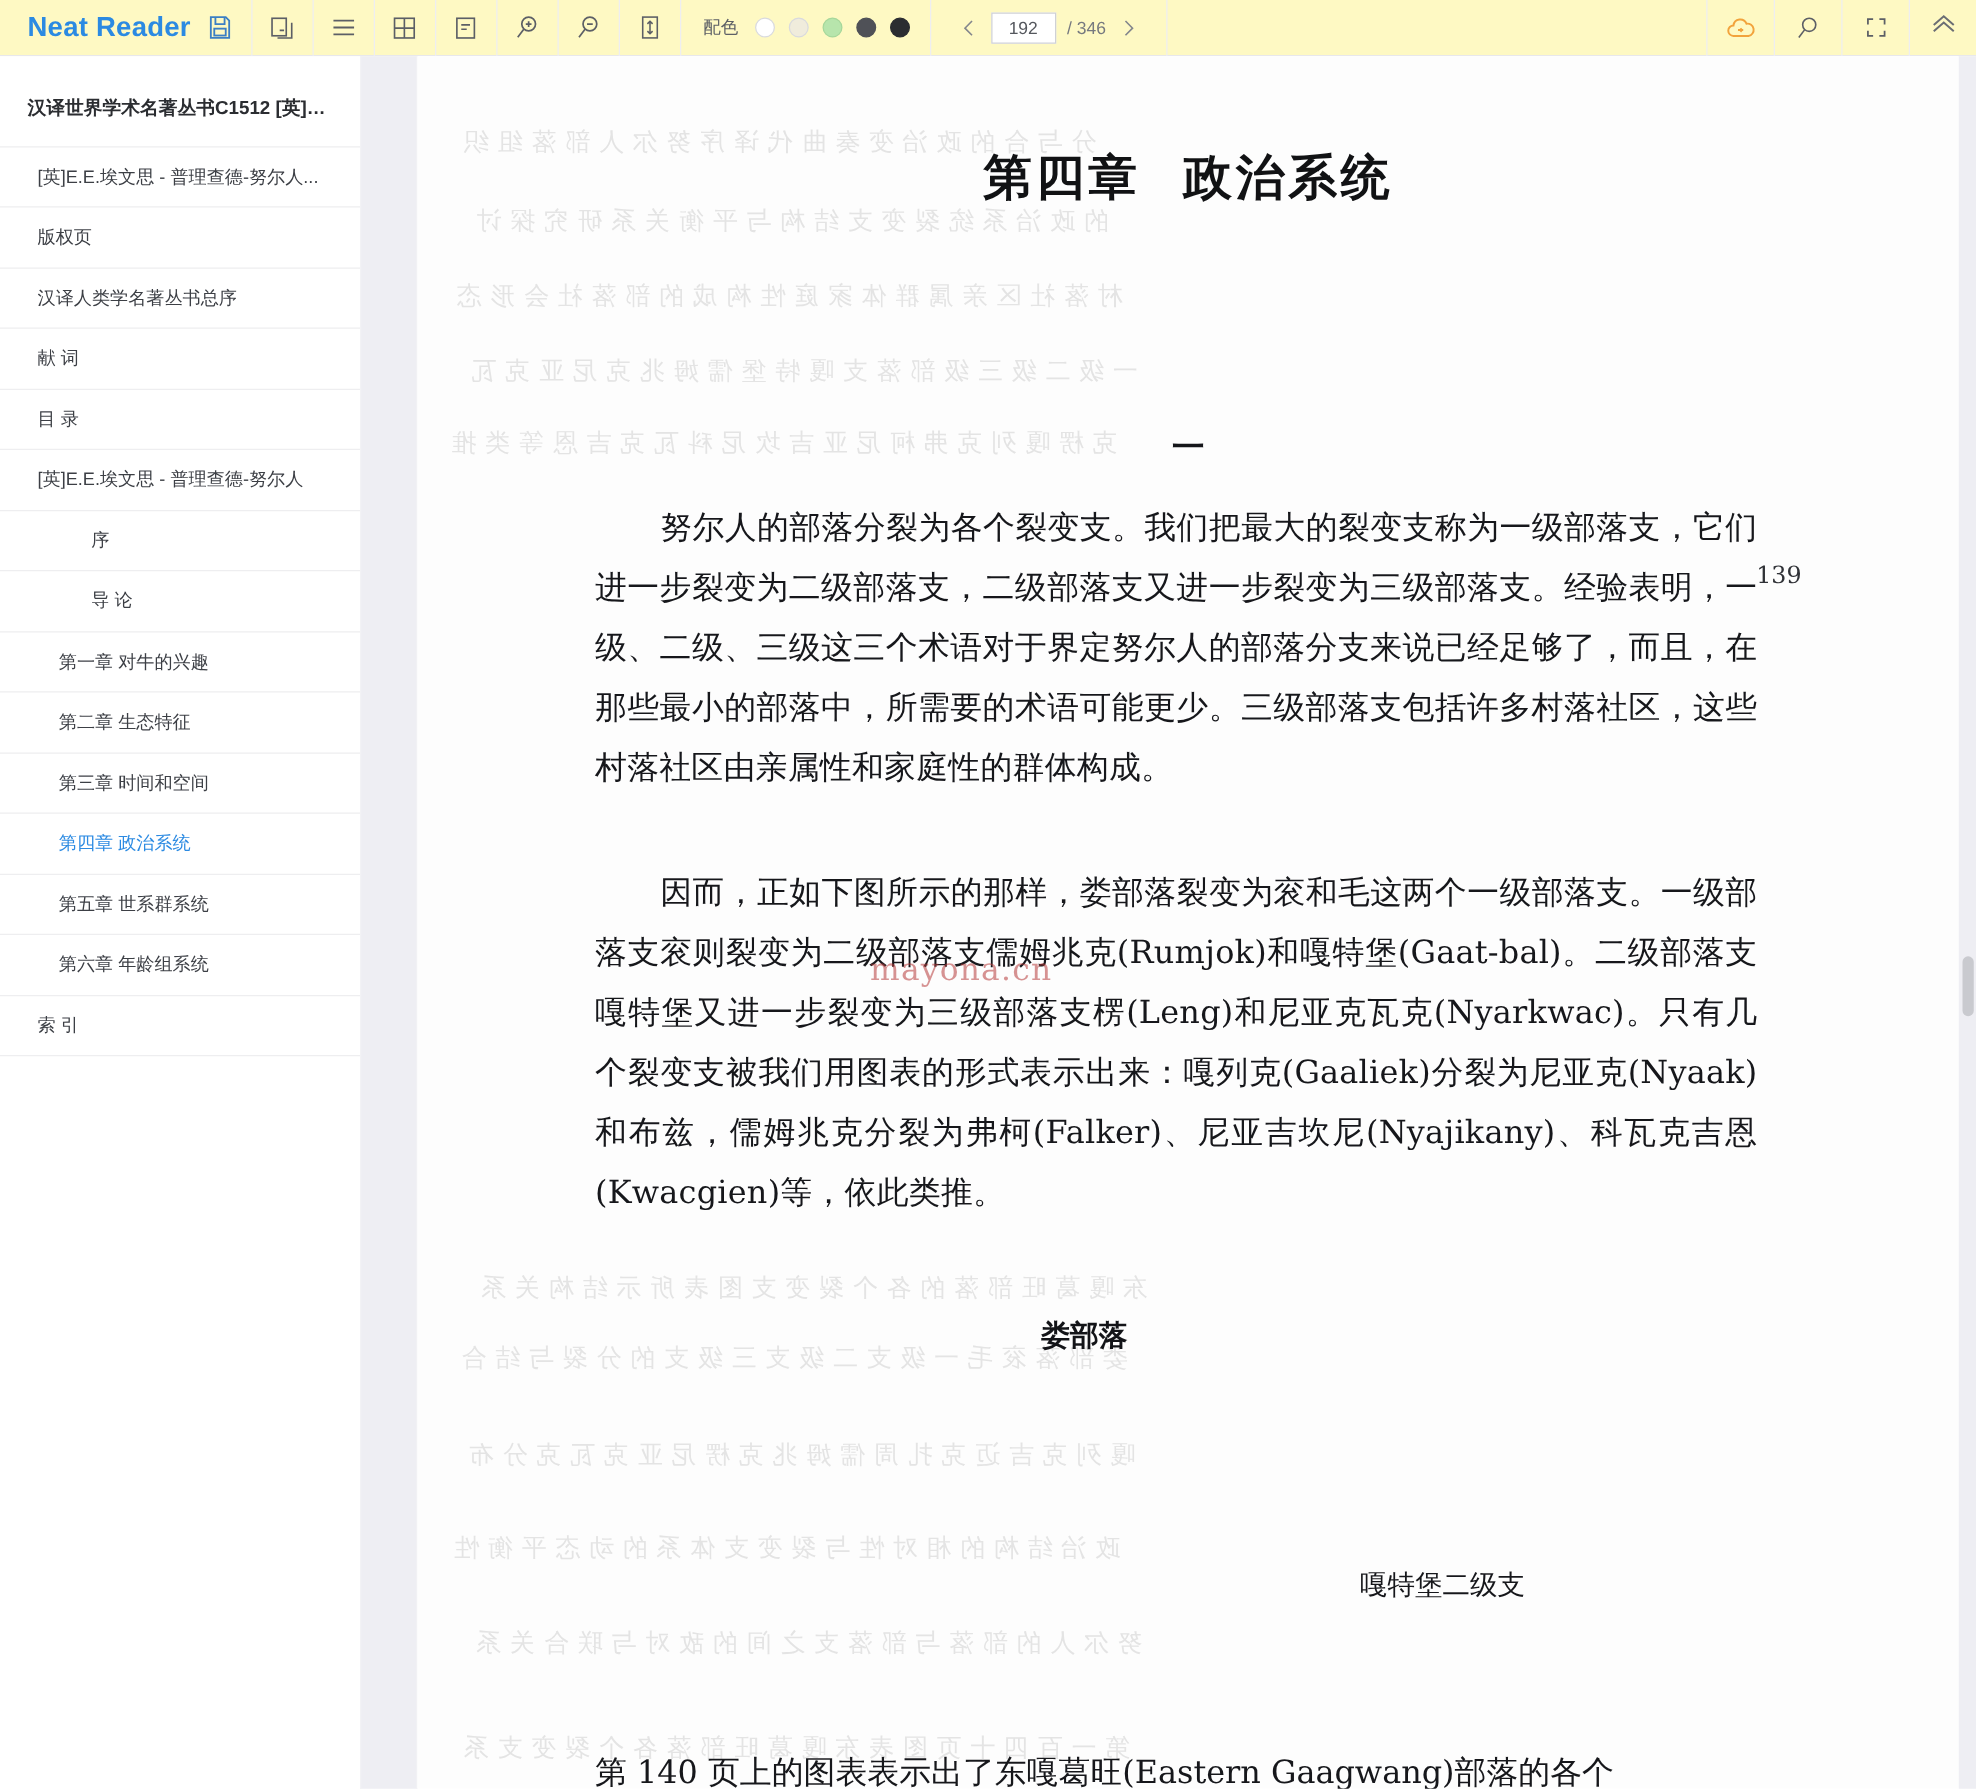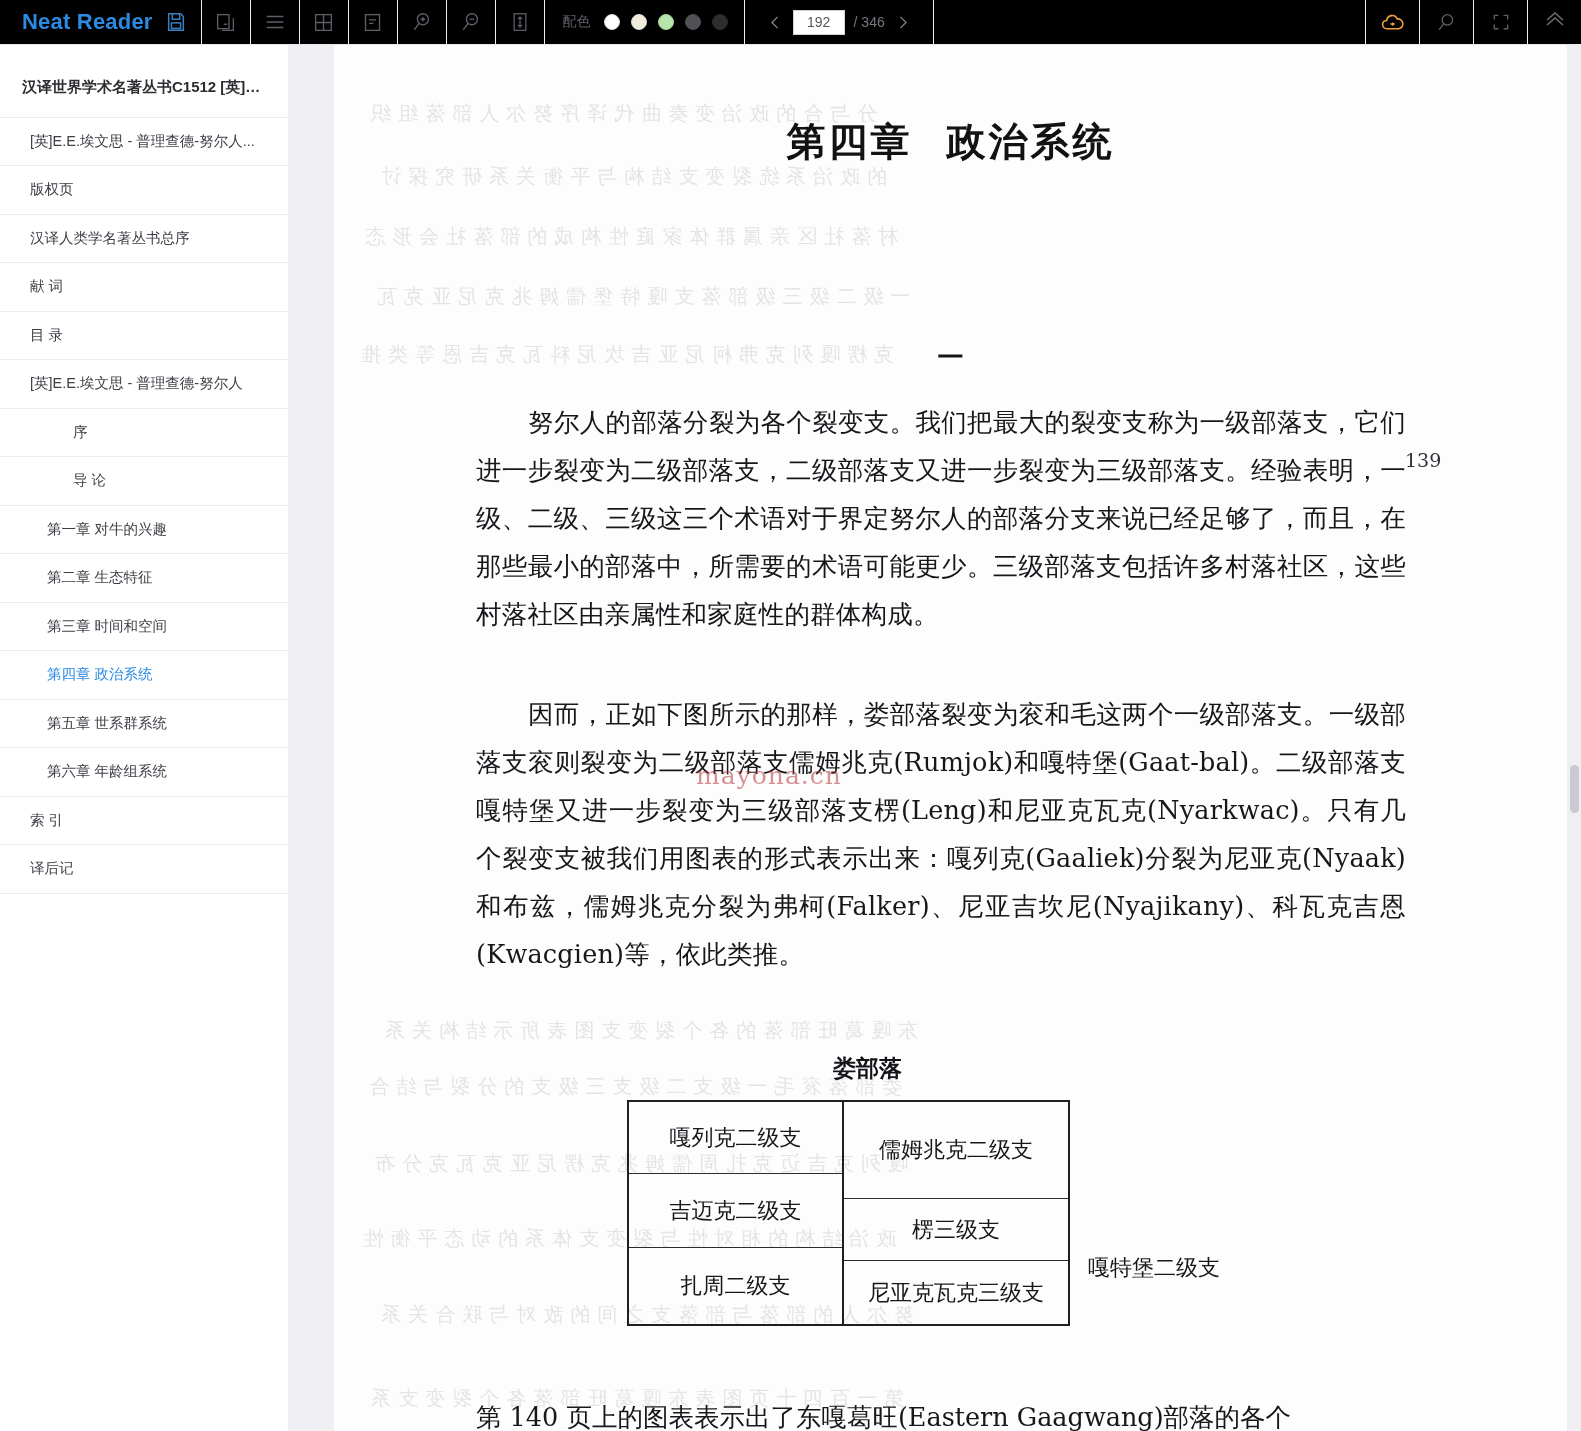--- a/index.html
+++ b/index.html
@@ -8,21 +8,21 @@
     width: 1581px; height: 1431px;
     overflow: hidden;
     background: #ffffff;
     font-family: "Liberation Sans", "DejaVu Sans", sans-serif;
   }
 
   
   .toolbar {
     position: absolute; top: 0; left: 0;
     width: 1581px; height: 45px;
-    background: #000000;
+    background: #fef9c3;
     border-bottom: 1px solid #e8e8ec;
     display: flex; align-items: center;
   }
   .brand {
     display: flex; align-items: center;
     height: 45px; padding: 0 14px 0 22px;
     gap: 12px;
     border-right: 1px solid #eeeef1;
   }
   .brand-name {
@@ -457,23 +457,20 @@
   <div class="toc-item lvl2">
       <span>第五章 世系群系统</span>
     </div>
   <div class="toc-item lvl2">
       <span>第六章 年龄组系统</span>
     </div>
   <div class="toc-item lvl1">
       <span>索 引</span>
     </div>
   <div class="toc-item lvl1">
-      <span>译后记</span>
-    </div>
-  <div class="toc-item lvl1">
       <span></span>
     </div>
 </div>
 
 <div class="gutter"></div>
 
 <div class="page-area">
   <div class="scan">
 
     <div class="ghost" style="left:30px;  top:55px;">分与合的政治变奏曲代译序努尔人部落组织</div>
@@ -498,32 +495,20 @@
 
     <div class="margin-page-num">139</div>
 
     <div class="watermark">mayona.cn</div>
 
     <div class="diagram">
       <div class="dg-title">娄部落</div>
 
 
       <div class="dg-wrap">
-        <div class="dg-table">
-          <div class="dg-col dg-col-l">
-            <div class="dg-cell h1c">嘎列克二级支</div>
-            <div class="dg-cell h2c">吉迈克二级支</div>
-            <div class="dg-cell h3c">扎周二级支</div>
-          </div>
-          <div class="dg-col dg-col-r">
-            <div class="dg-cell r1c">儒姆兆克二级支</div>
-            <div class="dg-cell r2c">楞三级支</div>
-            <div class="dg-cell r3c">尼亚克瓦克三级支</div>
-          </div>
-        </div>
         <div class="dg-side-label">嘎特堡二级支</div>
       </div>
     </div>
 
     <div class="bottom-line">第 140 页上的图表表示出了东嘎葛旺(Eastern Gaagwang)部落的各个</div>
   </div>
 </div>
 
 <div class="outer-bg"></div>
 <div class="scroll-track">

